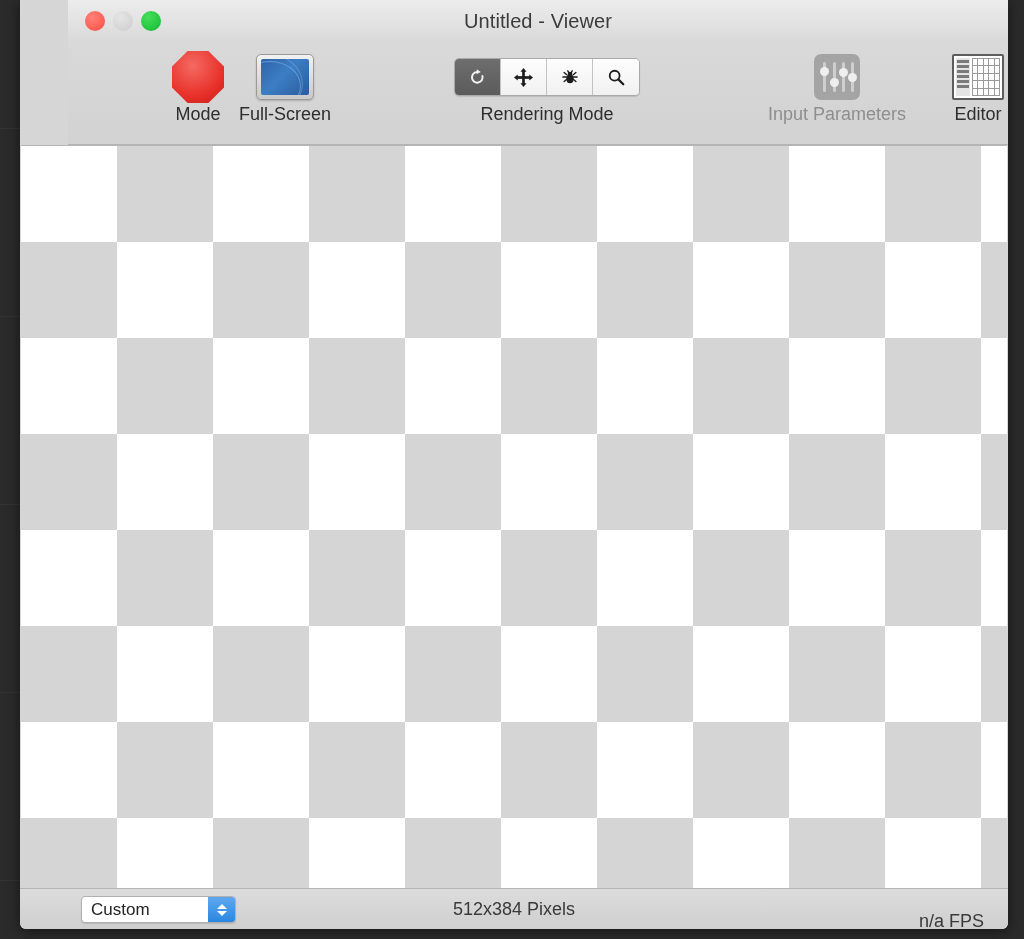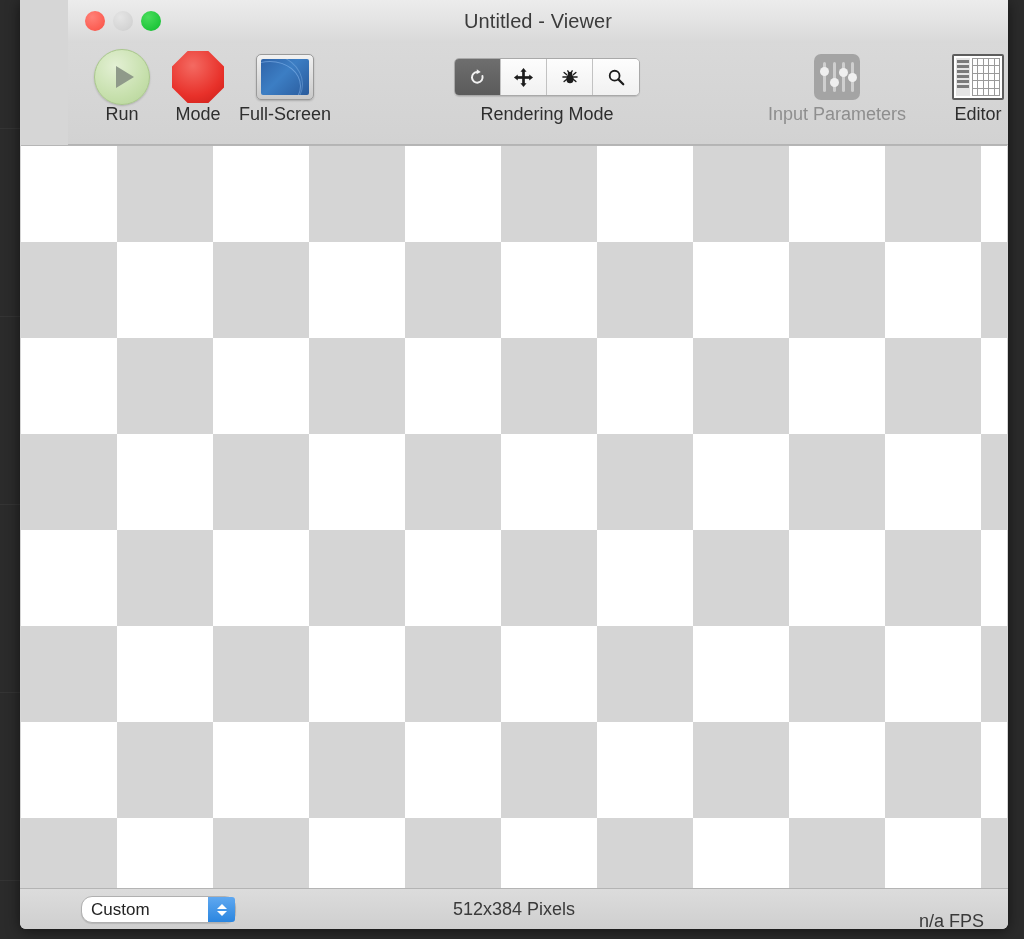--- a/index.html
+++ b/index.html
@@ -136,21 +136,21 @@
   }
 
   
   #statusbar {
     position:absolute; left:0; bottom:0; width:100%; height:41px;
     background:linear-gradient(to bottom,#dcdcdc,#cfcfcf);
     border-top:1px solid #b4b4b4;
   }
   #popup {
     position:absolute; left:61px; top:7px; width:155px; height:27px;
-    background:#fff; border:1px solid #b0b0b0; border-radius:11px;
+    background:#fff; border:1px solid #b0b0b0; border-radius:4px;
     display:flex; align-items:center;
     box-shadow:0 1px 1px rgba(0,0,0,.12);
   }
   #popup .pval { flex:1; padding-left:9px; font-size:17px; color:#242424; }
   #popup .stepper {
     width:27px; height:100%;
     background:linear-gradient(to bottom,#5fa8f0,#2b86e0);
     border-radius:0 3px 3px 0;
     display:flex; flex-direction:column; align-items:center; justify-content:center; gap:2px;
   }
@@ -183,28 +183,20 @@
     <div id="traffic">
       <div class="light close"></div>
       <div class="light min"></div>
       <div class="light max"></div>
     </div>
     <div id="title">Untitled - Viewer</div>
   </div>
 
   <div id="toolbar">
 
-    <div class="tool" style="left:26px;">
-      <div class="glyph">
-        <div class="run-circle">
-            <div class="play-tri"></div>
-          </div>
-      </div>
-      <div class="tlabel">Run</div>
-    </div>
 
     <div class="tool" style="left:104px;">
       <div class="glyph">
         <div class="stop-oct"></div>
       </div>
       <div class="tlabel">Mode</div>
     </div>
 
     <div class="tool" style="left:171px;">
       <div class="glyph">

